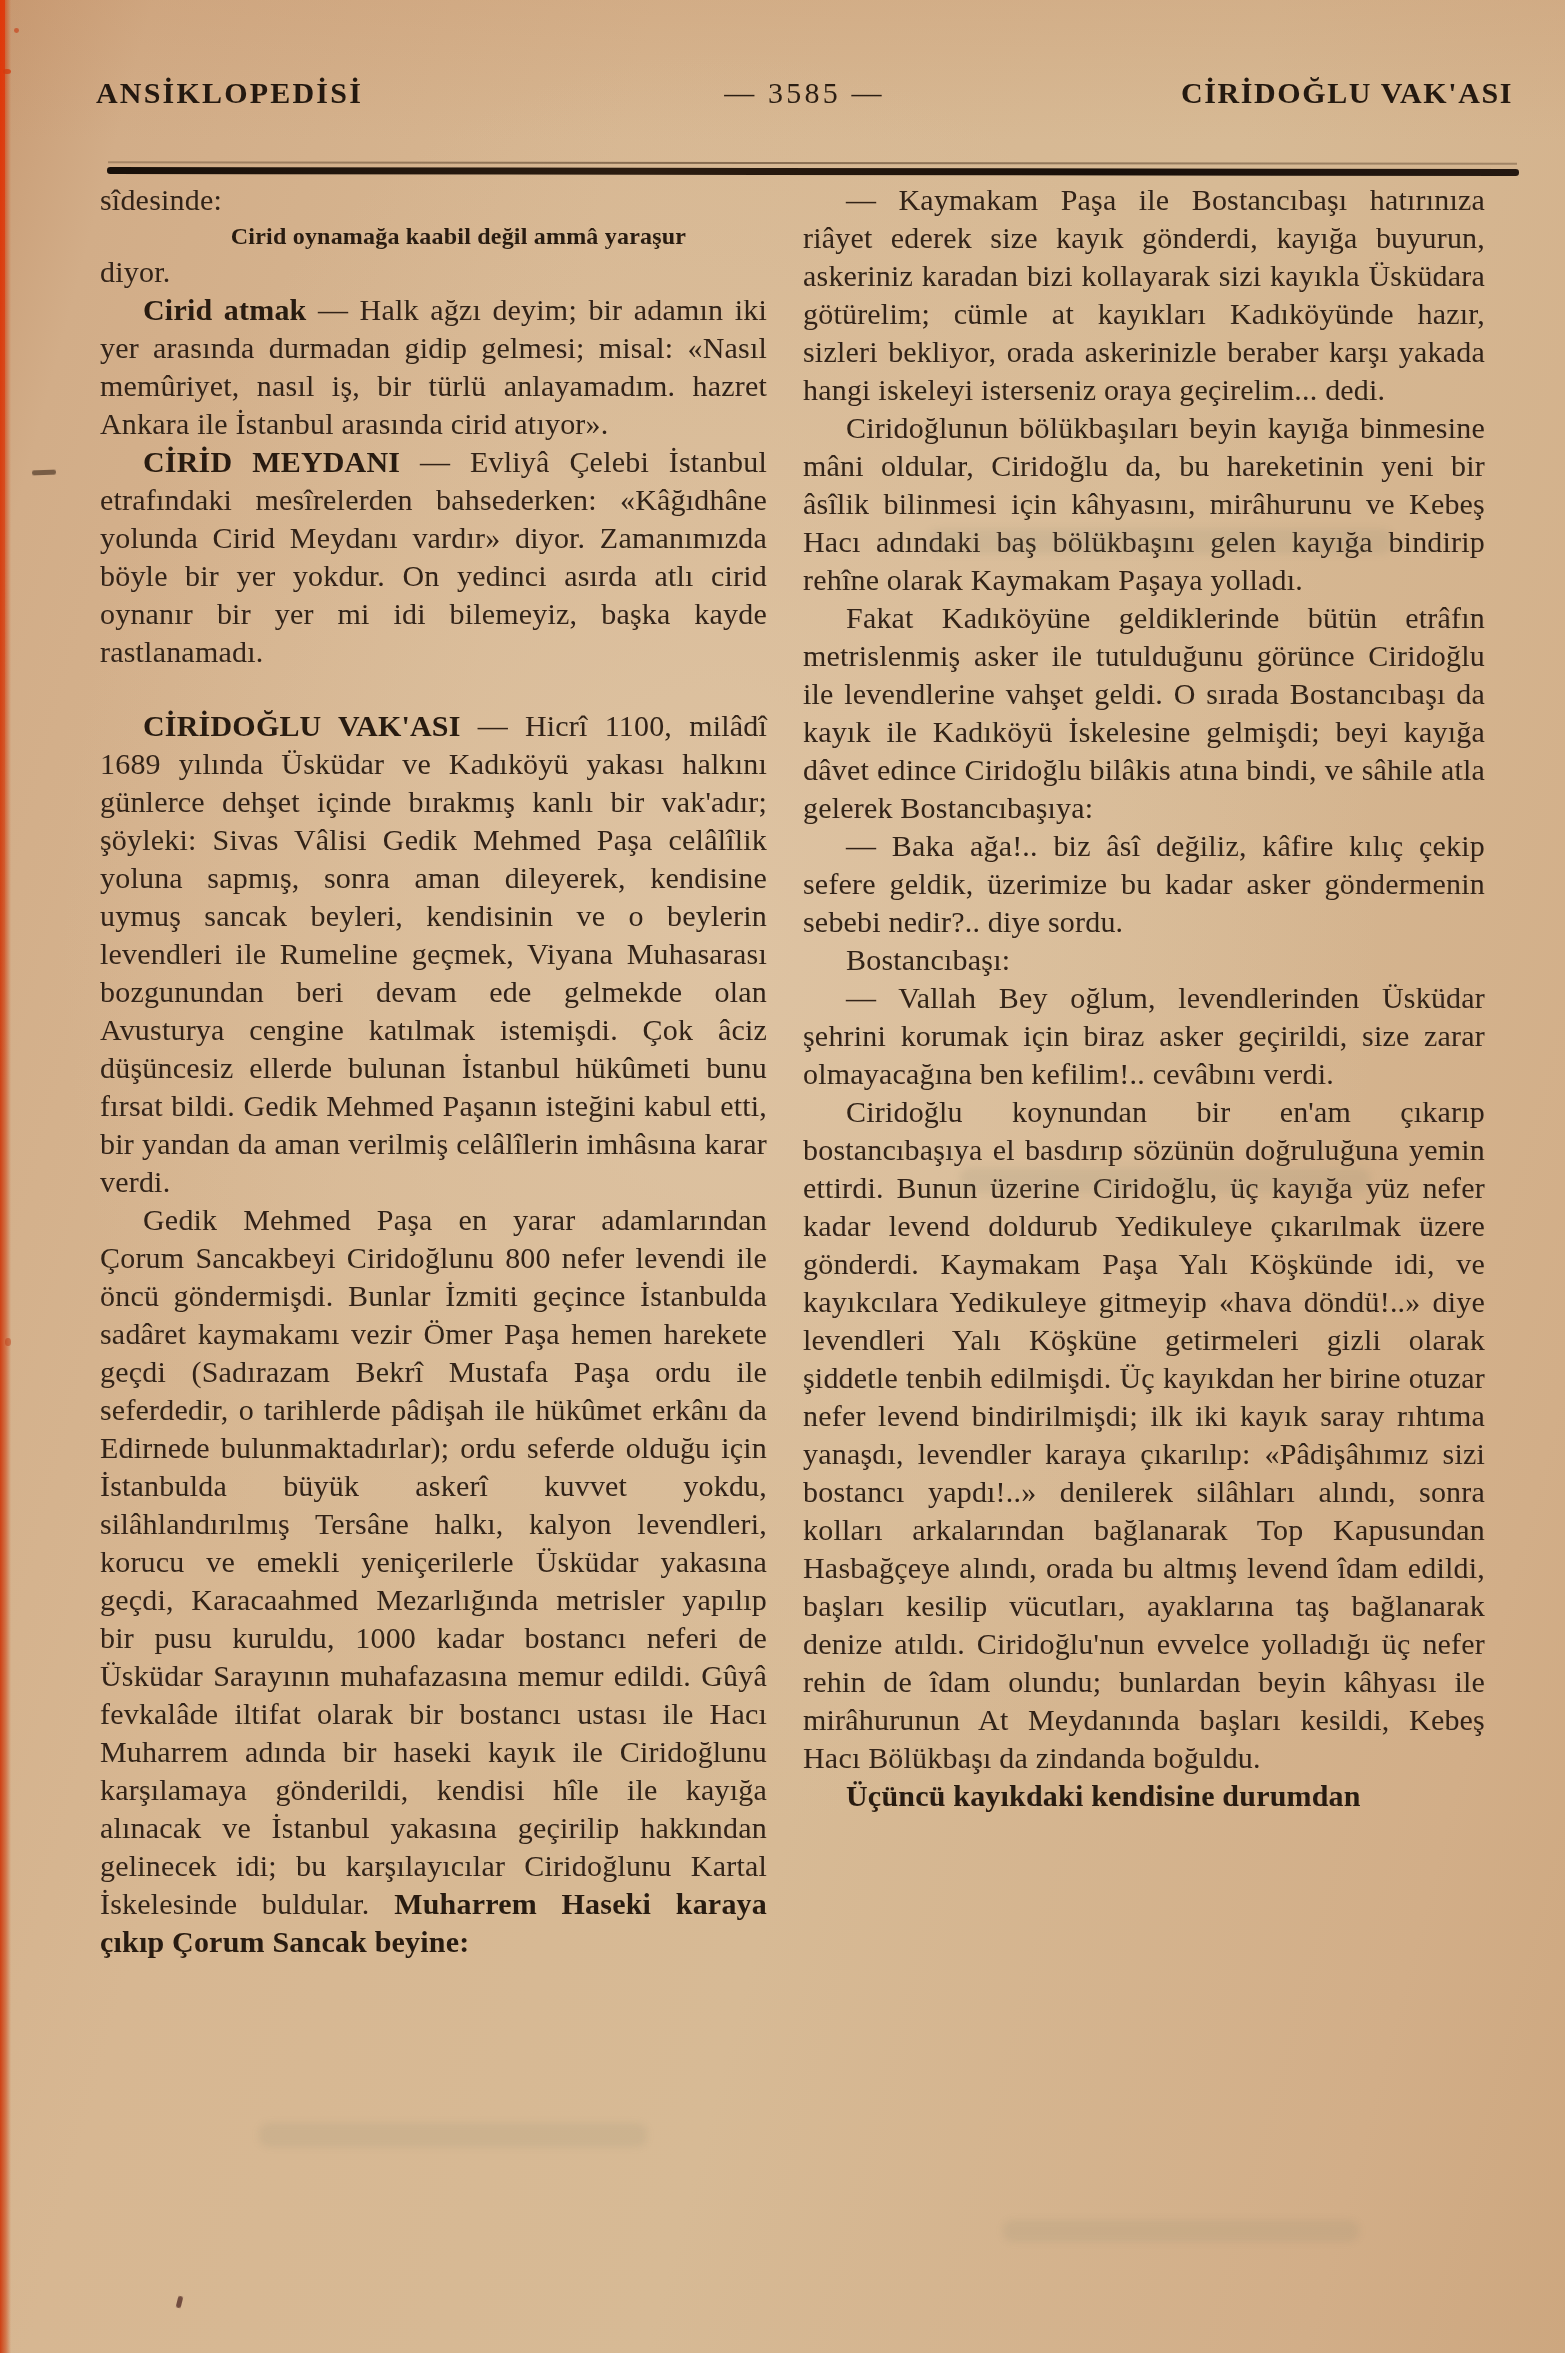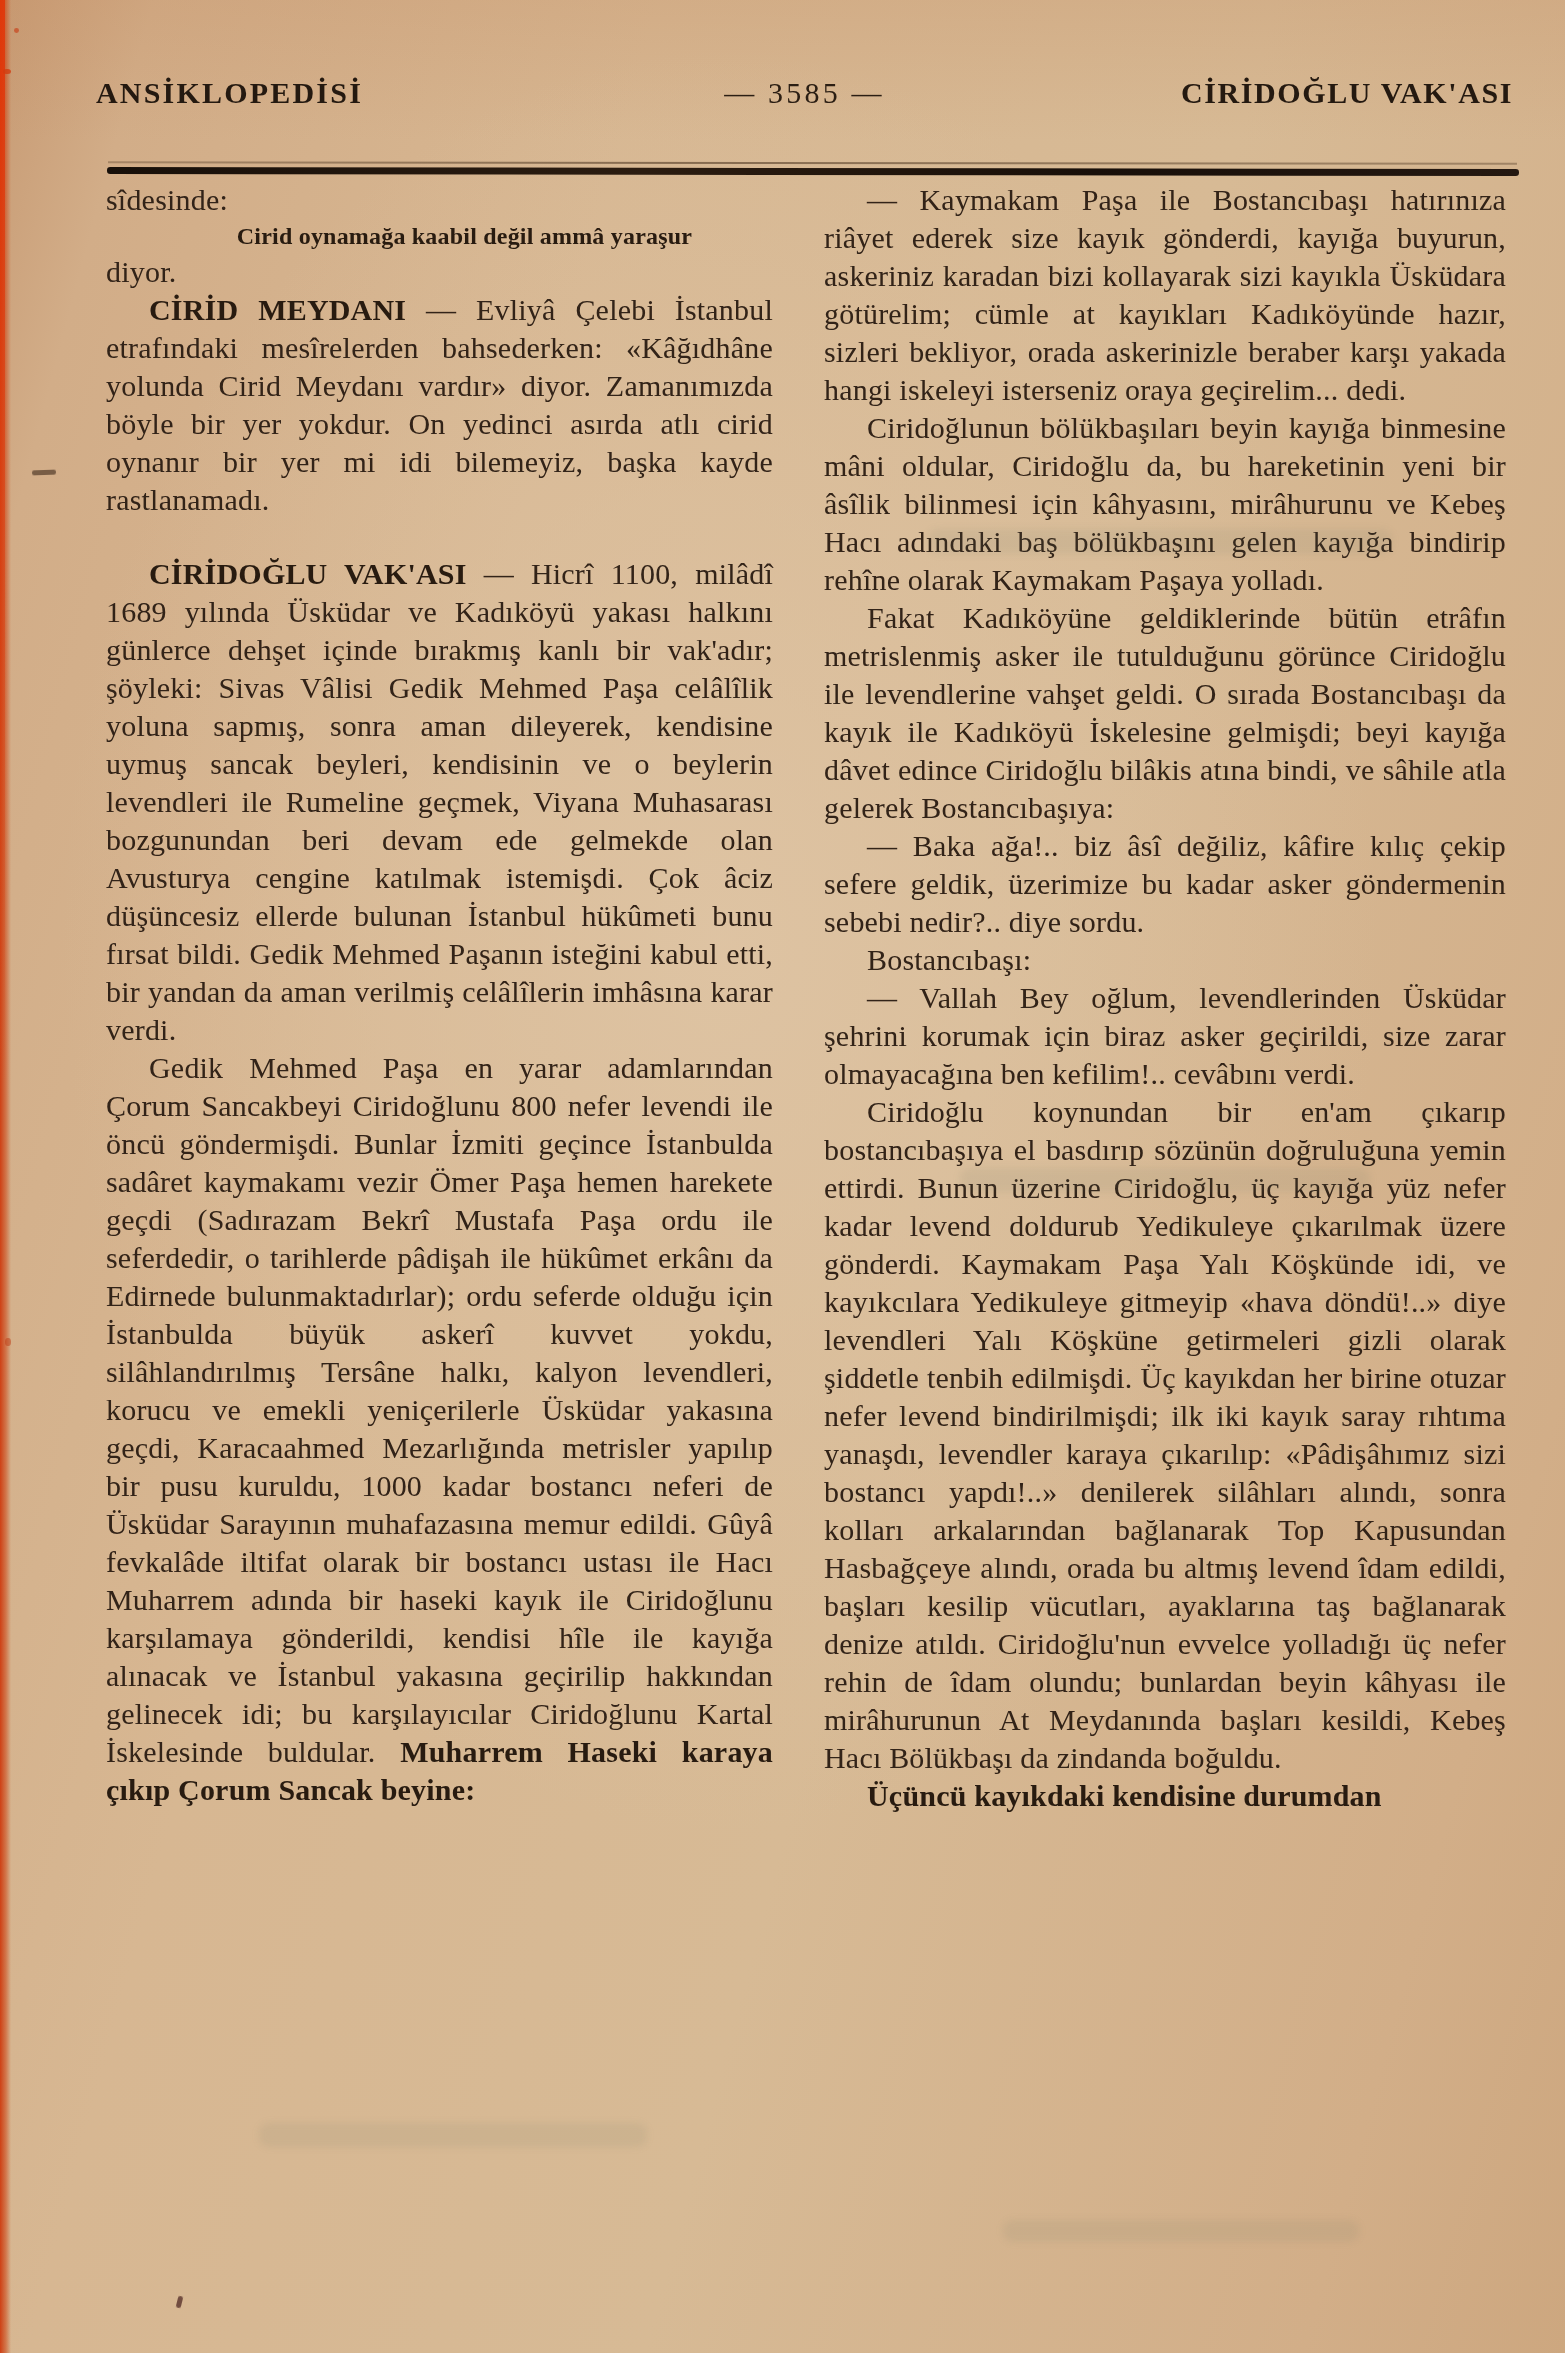--- a/index.html
+++ b/index.html
@@ -32,22 +32,22 @@
   }
   .rule-thick{
     position:absolute;left:107px;right:47px;top:168px;height:7px;
     background:linear-gradient(90deg,#170f09,#2b1c10 38%,#180f09 70%,#241811);
     border-radius:3.2px;
     transform:rotate(.08deg);
   }
 
   
   .columns{
-    position:absolute;top:181px;left:106px;
-    display:flex;gap:51px;
+    position:absolute;top:181px;left:100px;
+    display:flex;gap:36px;
     font-size:30px;line-height:38px;
   }
   .col{text-align:justify;}
   .col-left{width:667px;}
   .col-right{width:682px;}
 
   .para{margin:0;text-align:justify;}
   .para.indent{text-indent:43px;}
   .para.gap-top{margin-top:36px;}
   .para.verse{
@@ -88,20 +88,21 @@
     <div class="h-right">CİRİDOĞLU VAK'ASI</div>
   </div>
   <div class="rule-thin"></div>
   <div class="rule-thick"></div>
 
   <div class="columns">
     <div class="col col-left">
         <p class="para "><span>sîdesinde:</span></p>
         <p class="para verse"><span class="b">Cirid oynamağa kaabil değil ammâ yaraşur</span></p>
         <p class="para "><span>diyor.</span></p>
+        <p class="para indent"><span class="b">Cirid atmak</span><span> — Halk ağzı deyim; bir adamın iki yer arasında durmadan gidip gelmesi; misal: «Nasıl memûriyet, nasıl iş, bir türlü anlayamadım. hazret Ankara ile İstanbul arasında cirid atıyor».</span></p>
         <p class="para indent"><span class="b">CİRİD MEYDANI</span><span> — Evliyâ Çelebi İstanbul etrafındaki mesîrelerden bahsederken: «Kâğıdhâne yolunda Cirid Meydanı vardır» diyor. Zamanımızda böyle bir yer yokdur. On yedinci asırda atlı cirid oynanır bir yer mi idi bilemeyiz, başka kayde rastlanamadı.</span></p>
         <p class="para indent gap-top"><span class="b">CİRİDOĞLU VAK'ASI</span><span> — Hicrî 1100, milâdî 1689 yılında Üsküdar ve Kadıköyü yakası halkını günlerce dehşet içinde bırakmış kanlı bir vak'adır; şöyleki: Sivas Vâlisi Gedik Mehmed Paşa celâlîlik yoluna sapmış, sonra aman dileyerek, kendisine uymuş sancak beyleri, kendisinin ve o beylerin levendleri ile Rumeline geçmek, Viyana Muhasarası bozgunundan beri devam ede gelmekde olan Avusturya cengine katılmak istemişdi. Çok âciz düşüncesiz ellerde bulunan İstanbul hükûmeti bunu fırsat bildi. Gedik Mehmed Paşanın isteğini kabul etti, bir yandan da aman verilmiş celâlîlerin imhâsına karar verdi.</span></p>
         <p class="para indent"><span>Gedik Mehmed Paşa en yarar adamlarından Çorum Sancakbeyi Ciridoğlunu 800 nefer levendi ile öncü göndermişdi. Bunlar İzmiti geçince İstanbulda sadâret kaymakamı vezir Ömer Paşa hemen harekete geçdi (Sadırazam Bekrî Mustafa Paşa ordu ile seferdedir, o tarihlerde pâdişah ile hükûmet erkânı da Edirnede bulunmaktadırlar); ordu seferde olduğu için İstanbulda büyük askerî kuvvet yokdu, silâhlandırılmış Tersâne halkı, kalyon levendleri, korucu ve emekli yeniçerilerle Üsküdar yakasına geçdi, Karacaahmed Mezarlığında metrisler yapılıp bir pusu kuruldu, 1000 kadar bostancı neferi de Üsküdar Sarayının muhafazasına memur edildi. Gûyâ fevkalâde iltifat olarak bir bostancı ustası ile Hacı Muharrem adında bir haseki kayık ile Ciridoğlunu karşılamaya gönderildi, kendisi hîle ile kayığa alınacak ve İstanbul yakasına geçirilip hakkından gelinecek idi; bu karşılayıcılar Ciridoğlunu Kartal İskelesinde buldular. </span><span class="b">Muharrem Haseki karaya çıkıp Çorum Sancak beyine:</span></p>
       </div>
     <div class="col col-right">
         <p class="para indent"><span>— Kaymakam Paşa ile Bostancıbaşı hatırınıza riâyet ederek size kayık gönderdi, kayığa buyurun, askeriniz karadan bizi kollayarak sizi kayıkla Üsküdara götürelim; cümle at kayıkları Kadıköyünde hazır, sizleri bekliyor, orada askerinizle beraber karşı yakada hangi iskeleyi isterseniz oraya geçirelim... dedi.</span></p>
         <p class="para indent"><span>Ciridoğlunun bölükbaşıları beyin kayığa binmesine mâni oldular, Ciridoğlu da, bu hareketinin yeni bir âsîlik bilinmesi için kâhyasını, mirâhurunu ve Kebeş Hacı adındaki baş bölükbaşını gelen kayığa bindirip rehîne olarak Kaymakam Paşaya yolladı.</span></p>
         <p class="para indent"><span>Fakat Kadıköyüne geldiklerinde bütün etrâfın metrislenmiş asker ile tutulduğunu görünce Ciridoğlu ile levendlerine vahşet geldi. O sırada Bostancıbaşı da kayık ile Kadıköyü İskelesine gelmişdi; beyi kayığa dâvet edince Ciridoğlu bilâkis atına bindi, ve sâhile atla gelerek Bostancıbaşıya:</span></p>
         <p class="para indent"><span>— Baka ağa!.. biz âsî değiliz, kâfire kılıç çekip sefere geldik, üzerimize bu kadar asker göndermenin sebebi nedir?.. diye sordu.</span></p>
         <p class="para indent"><span>Bostancıbaşı:</span></p>

